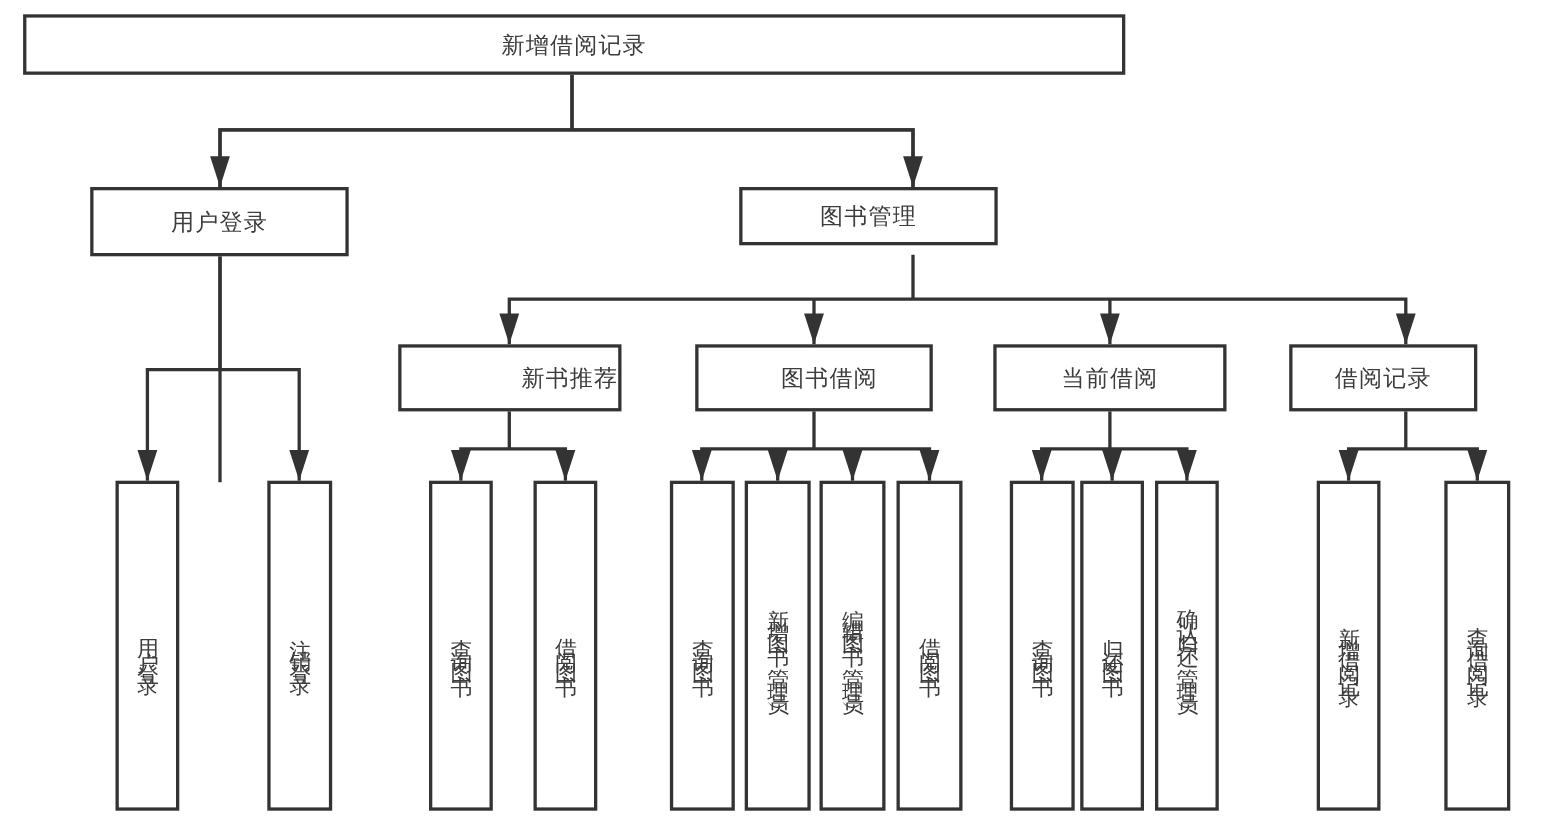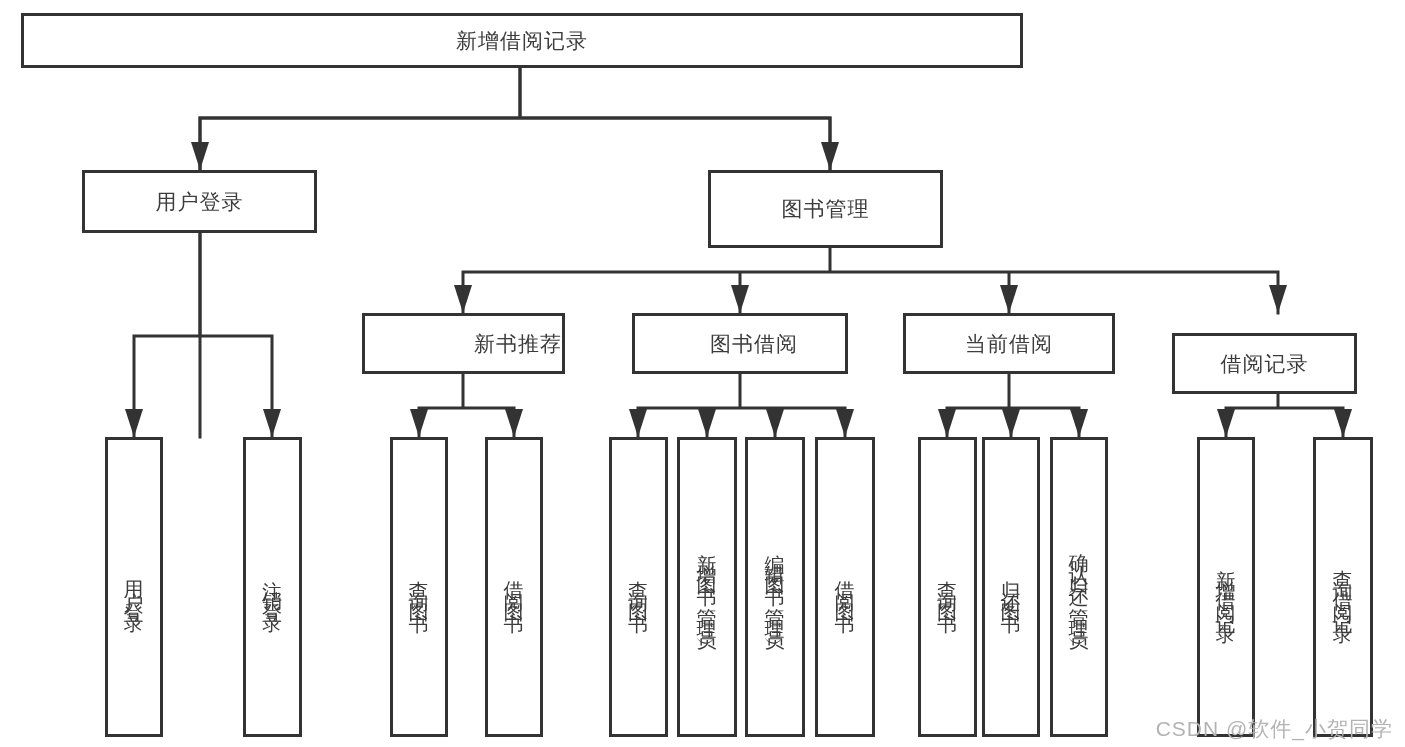--- a/index.html
+++ b/index.html
@@ -47,25 +47,25 @@
   .vbox .vtext {
     writing-mode: vertical-rl;
     text-orientation: mixed;
     letter-spacing: 11px;
     line-height: 1;
   }
 
   
   .n-root      { left: 21px;   top: 13px;  width: 1002px; height: 55px; }
   .n-login     { left: 82px;   top: 170px; width: 235px;  height: 63px; }
-  .n-mgmt      { left: 708px;  top: 170px; width: 235px;  height: 78px; font-family: Liberation Serif, serif; }
+  .n-mgmt      { left: 672px;  top: 170px; width: 235px;  height: 53px; font-family: Liberation Serif, serif; }
   .n-recommend { left: 362px;  top: 313px; width: 203px;  height: 61px; justify-content: flex-end; }
   .n-borrow    { left: 632px;  top: 313px; width: 216px;  height: 61px; padding-left: 28px; }
   .n-current   { left: 903px;  top: 313px; width: 212px;  height: 61px; }
-  .n-records   { left: 1172px; top: 313px; width: 185px;  height: 61px; margin-top: 20px; }
+  .n-records   { left: 1172px; top: 313px; width: 171px;  height: 61px; }
 
   
   .v1  { left: 105px;  top: 437px; width: 58px; height: 300px; }
   .v2  { left: 243px;  top: 437px; width: 59px; height: 300px; }
   .v3  { left: 390px;  top: 437px; width: 58px; height: 300px; }
   .v4  { left: 485px;  top: 437px; width: 58px; height: 300px; }
   .v5  { left: 609px;  top: 437px; width: 59px; height: 300px; }
   .v6  { left: 677px;  top: 437px; width: 60px; height: 300px; }
   .v7  { left: 745px;  top: 437px; width: 60px; height: 300px; }
   .v8  { left: 815px;  top: 437px; width: 60px; height: 300px; }
@@ -192,14 +192,13 @@
     <span class="vtext">确认归还（管理员）</span>
   </div>
 
   <div class="node vbox v12">
     <span class="vtext">新增借阅记录</span>
   </div>
   <div class="node vbox v13">
     <span class="vtext">查询借阅记录</span>
   </div>
 
-  <div class="watermark">CSDN @软件_小贺同学</div>
 </div>
 
 </body></html>

